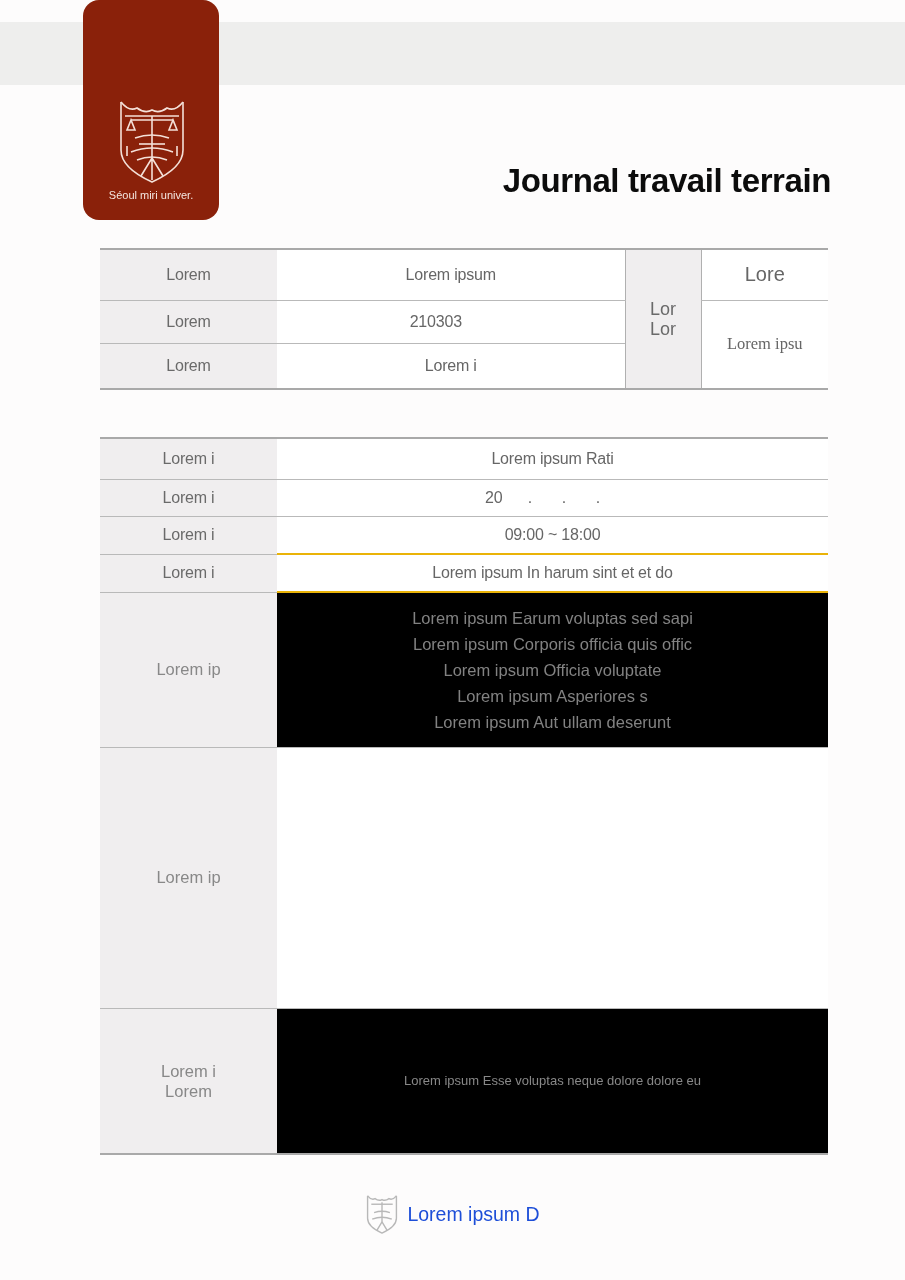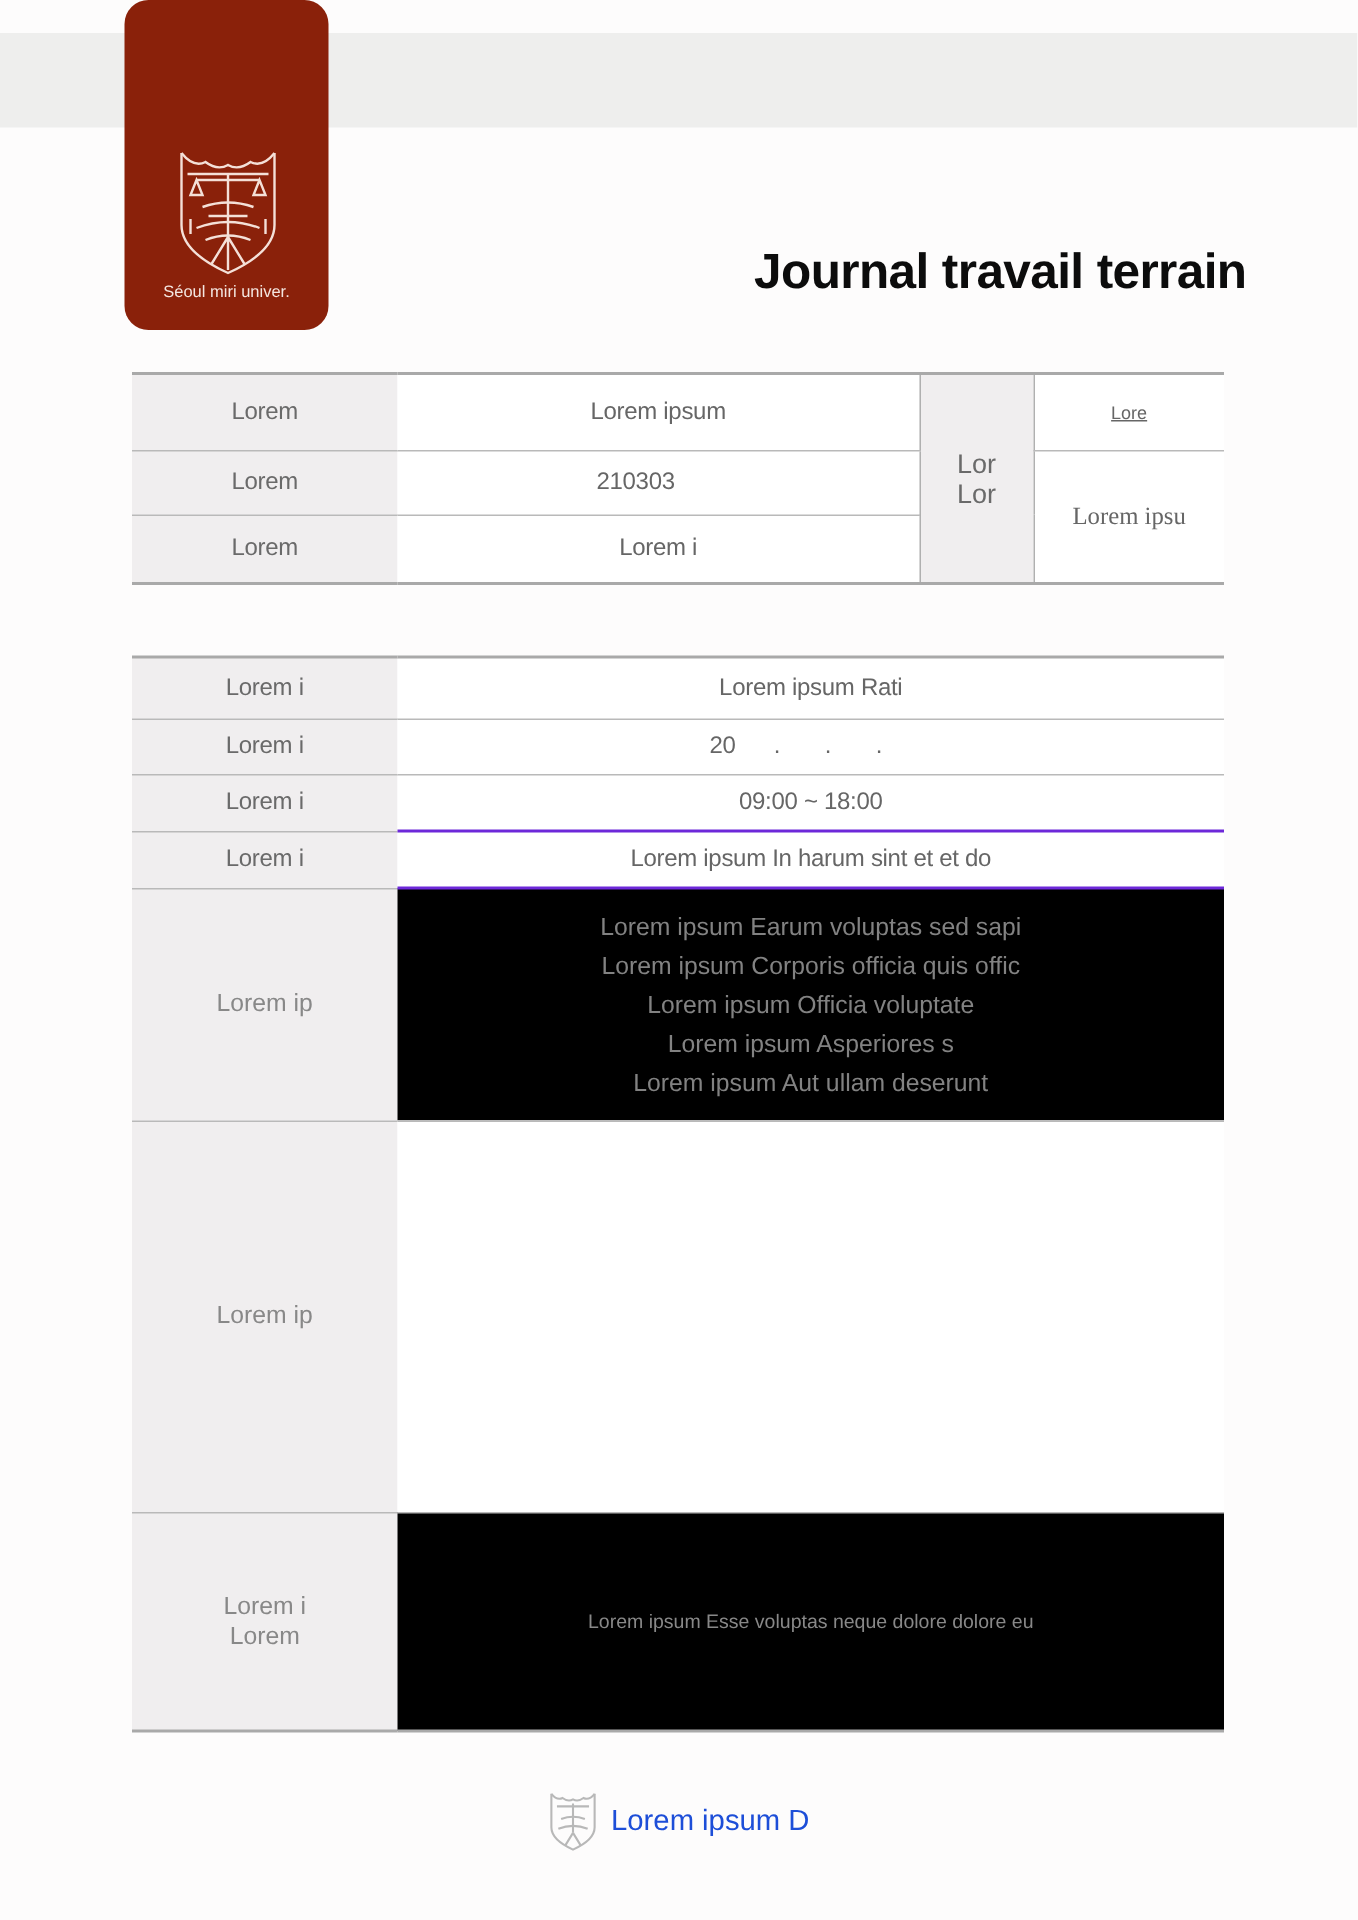--- a/index.html
+++ b/index.html
@@ -6,31 +6,31 @@
     html, body { width: 905px; height: 1280px; background: #fdfcfc; overflow: hidden; }
     body { position: relative; font-family: "Liberation Sans", sans-serif; color: #666; }
 
     .top-band { position: absolute; left: 0; top: 22px; width: 905px; height: 63px; background: #eeeeed; }
     .brand-block { position: absolute; left: 83px; top: 0; width: 136px; height: 220px; background: #8a210a; border-radius: 16px; }
     .brand-crest { position: absolute; left: 34px; top: 98px; width: 70px; height: 86px; }
     .brand-name { position: absolute; left: 0; top: 189px; width: 136px; text-align: center; font-size: 11px; color: #f4e6e0; }
 
     .doc-title { position: absolute; right: 74px; top: 162px; font-family: "Liberation Sans", sans-serif; font-weight: bold; font-size: 33px; color: #0c0c0c; letter-spacing: -0.4px; }
 
-    table { position: absolute; left: 88px; width: 728px; border-collapse: collapse; table-layout: fixed; padding-left: 44px; }
+    table { position: absolute; left: 100px; width: 728px; border-collapse: collapse; table-layout: fixed; padding-left: 44px; }
     td { text-align: center; vertical-align: middle; font-size: 16px; color: #666; border-bottom: 1.5px solid #b9b9b9; }
     td.label { background: #f0eeef; color: #6a6a6a; }
     td.value { background: #ffffff; }
     td.value.soft { background: #000000; color: #777; }
     .cond { font-family: "Liberation Sans Narrow", "Liberation Sans", sans-serif; letter-spacing: -0.2px; }
 
     #t1 { top: 248px; border-top: 2px solid #a9a9a9; border-bottom: 2px solid #a9a9a9; }
     #t1 td.vl { border-left: 1px solid #b0b0b0; }
     #t2 { top: 437px; border-top: 2px solid #a9a9a9; border-bottom: 2px solid #a9a9a9; }
-    #t2 tr.dark td.value { border-bottom: 2px solid #6d28d9; }
+    #t2 tr.dark td.value { border-bottom: 2px solid #eab308; }
 
     .multiline div { line-height: 26px; font-size: 16.5px; color: #828282; }
 
     .footer { position: absolute; left: 0; top: 1194px; width: 905px; display: flex; justify-content: center; align-items: center; gap: 8px; }
     .footer-crest { width: 34px; height: 40px; }
     .footer-text { font-size: 19.5px; color: #1d4ed8; }
   </style>
 </head>
 <body>
 
@@ -65,21 +65,21 @@
       <col style="width:127px">
   </colgroup>
   <tbody>
       <tr style="height:51px">
     <td class="label cond">Lorem</td>
     <td class="value cond">Lorem ipsum</td>
     <td class="label vl" rowspan="3" style="border-bottom:none; line-height:20px; font-size:18px;">
       <div>Lor</div>
       <div>Lor</div>
     </td>
-    <td class="value vl" style="font-size:12px;text-decoration:underline;">Lore</td>
+    <td class="value vl" style="font-size:20px;">Lore</td>
   </tr>
   <tr style="height:43px">
     <td class="label cond">Lorem</td>
     <td class="value cond" style="padding-right:30px;">210303</td>
     <td class="value vl" rowspan="2" style="border-bottom:none; font-size:16.5px;font-family:Liberation Serif, serif;">Lorem ipsu</td>
   </tr>
   <tr style="height:46px">
     <td class="label cond" style="border-bottom:none;">Lorem</td>
     <td class="value cond" style="border-bottom:none;">Lorem i</td>
   </tr>

